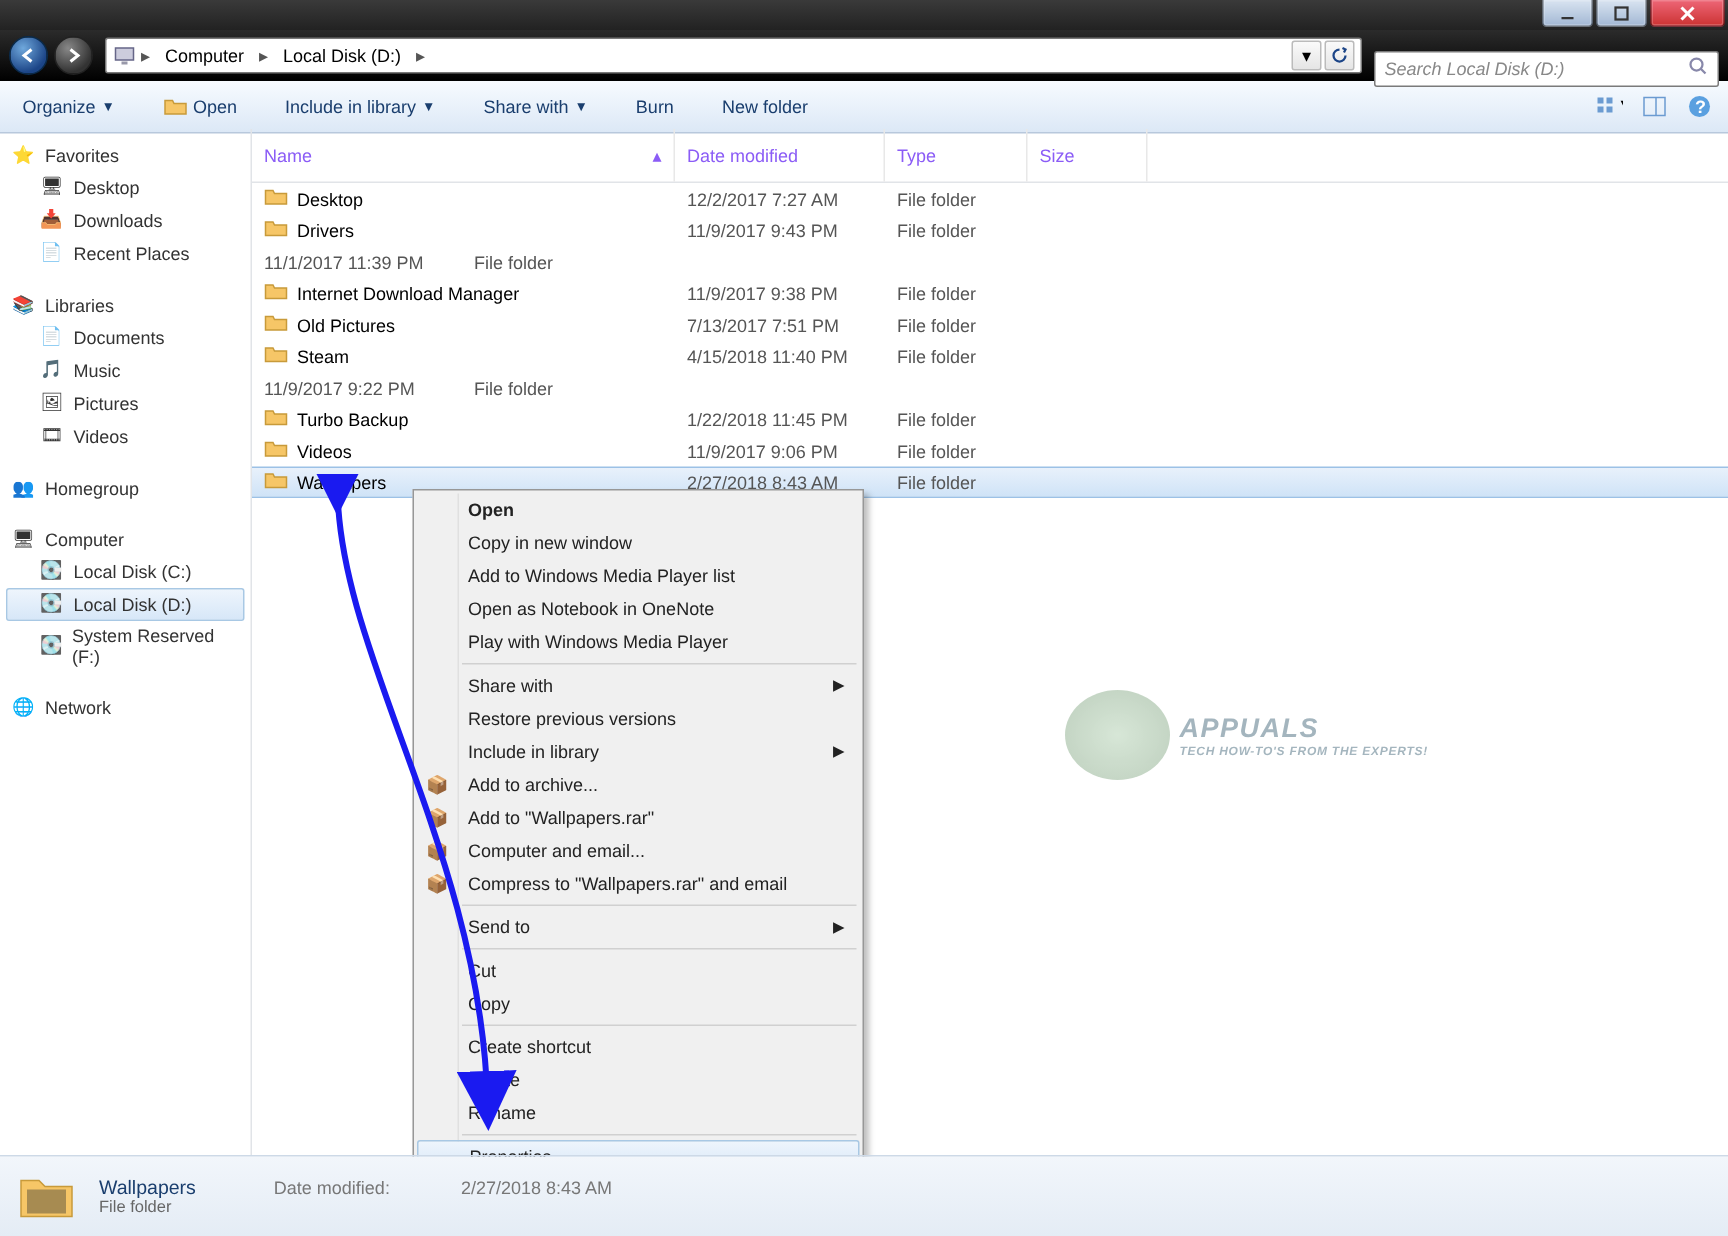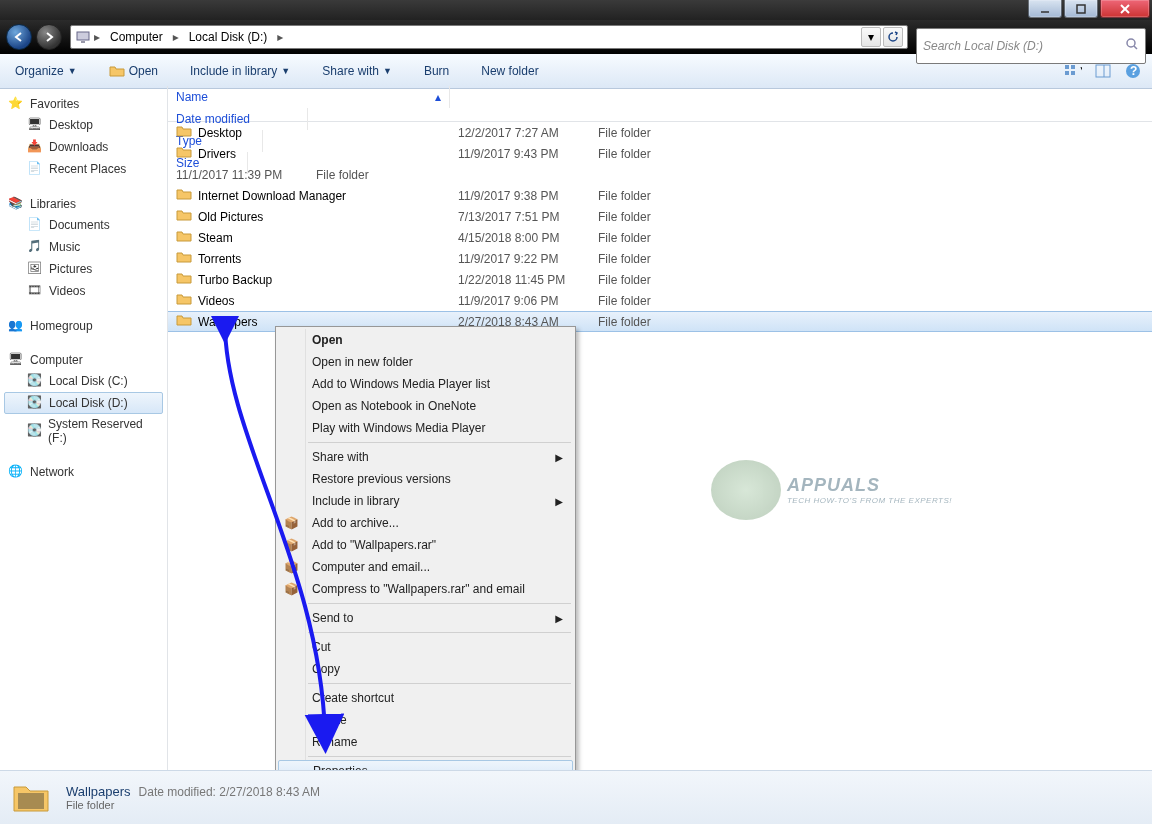--- a/index.html
+++ b/index.html
@@ -16,42 +16,42 @@
   
   .navbar{ height:34px; background:linear-gradient(#2b2b2b,#000); display:flex; align-items:center; padding:0 6px; gap:4px; }
   .navbtn{ width:26px; height:26px; border-radius:50%; background:radial-gradient(circle at 35% 30%, #6fa8dc, #1c4587 70%); border:1px solid #0a2a4a; display:flex;align-items:center;justify-content:center;}
   .navbtn.fwd{ background:radial-gradient(circle at 35% 30%, #888, #333 70%); border-color:#222;}
   .navbtn svg{stroke:#fff;stroke-width:2;fill:none;}
   .breadcrumb{ flex:1; height:24px; background:#fff; border:1px solid #7a7a7a; border-radius:2px; margin:0 4px; display:flex; align-items:center; padding:0 4px; gap:0;}
   .crumb{ padding:0 6px; height:100%; display:flex; align-items:center; border:1px solid transparent; color:#000;}
   .crumb-sep{ width:12px; display:flex; justify-content:center; color:#555;}
   .bc-end{ margin-left:auto; display:flex; gap:2px; align-items:center;}
   .bc-drop,.bc-refresh{ width:20px; height:20px; display:flex; align-items:center; justify-content:center; border:1px solid #bbb; background:linear-gradient(#fafafa,#e5e5e5); border-radius:2px;}
-  .searchbox{ width:230px; height:36px; background:#fff; border:1px solid #7a7a7a; border-radius:2px; display:flex; align-items:center; padding:0 6px; color:#888; font-style:italic; position:relative;margin-top:17px;}
+  .searchbox{ width:230px; height:24px; background:#fff; border:1px solid #7a7a7a; border-radius:2px; display:flex; align-items:center; padding:0 6px; color:#888; font-style:italic; position:relative;margin-top:17px;}
   .searchbox .mag{ position:absolute; right:6px;}
 
   
   .toolbar{ height:32px; background:linear-gradient(#f7fbff,#dce8f6); border-bottom:1px solid #b8c8dc; display:flex; align-items:center; padding:17px 8px; gap:18px; color:#1a3e6e;}
   .tb-item{ display:flex; align-items:center; gap:4px; padding:3px 6px; border:1px solid transparent; border-radius:2px;}
   .tb-item .caret{ font-size:9px; color:#1a3e6e;}
   .tb-right{ margin-left:auto; display:flex; gap:8px; align-items:center;}
   .tb-iconbtn{ width:22px; height:22px; display:flex; align-items:center; justify-content:center;}
 
   
   .main{ position:absolute; top:86px; bottom:54px; left:0; right:0; display:flex; }
   .sidebar{ width:168px; border-right:1px solid #e1e4e8; padding:8px 4px; overflow:hidden;}
   .sb-group{ margin-bottom:14px;}
   .sb-head{ display:flex; align-items:center; gap:6px; padding:2px 4px; color:#333;}
   .sb-item{ display:flex; align-items:center; gap:6px; padding:2px 4px 2px 22px; color:#333; border:1px solid transparent; border-radius:2px;}
   .sb-item.sel{ background:linear-gradient(#eef5fc,#d7e7f8); border:1px solid #a8c8e4;}
   .ico{ width:16px; height:16px; display:inline-flex;}
 
   
   .filepane{ flex:1; position:relative;}
-  .cols{ height:36px; border-bottom:1px solid #e1e4e8; display:flex; color:#1d4ed8;flex-direction:column; }
+  .cols{ height:36px; border-bottom:1px solid #e1e4e8; display:flex; color:#8b5cf6; }
   .col{ padding:4px 8px; border-right:1px solid #e8e8e8; display:flex; align-items:center; gap:4px;}
   .col.name{width:282px;} .col.date{width:140px;} .col.type{width:95px;} .col.size{width:80px;}
   .rows{ }
   .row{ height:21px; display:flex; align-items:center; }
   .row .c{ padding:0 8px; display:flex; align-items:center; gap:6px;}
   .row .c.name{width:282px;} .row .c.date{width:140px; color:#555;} .row .c.type{width:95px; color:#555;}
   .row.sel{ background:linear-gradient(#e8f1fb,#cfe3f7); border-top:1px solid #9cc1e6; border-bottom:1px solid #9cc1e6;}
   .folder-icon{width:16px;height:16px;}
 
   
@@ -61,28 +61,28 @@
   .ctx-item.bold{ font-weight:600;}
   .ctx-item.hl{ background:linear-gradient(#eef5fc,#d7e7f8); border:1px solid #a8c8e4; border-radius:2px; margin:0;}
   .ctx-sep{ height:1px; background:#d0d0d0; margin:3px 2px 3px 30px;}
   .ctx-arrow{ position:absolute; right:10px; font-size:10px;}
   .ctx-ico{ position:absolute; left:6px; width:16px; height:16px; display:flex; align-items:center; justify-content:center;}
 
   
   .details{ position:absolute; left:0; right:0; bottom:0; height:54px; background:linear-gradient(#f2f6fb,#e4ecf5); border-top:1px solid #cdd9e7; display:flex; align-items:center; padding:4px 10px; gap:14px;}
   .details .big-icon{ width:42px; height:42px;}
   .details .meta .title{ font-size:13px; color:#1a3e6e; display:inline-block; margin-right:8px;}
-  .details .meta .sub{ color:#777;}
+  .details .meta .sub{ color:#777;margin-left:44px;}
   .details .meta .line2{ color:#666; font-size:11px;}
 
   
   .watermark{ position:absolute; right:200px; top:460px; opacity:.55; color:#5a7a8a; font-style:italic; display:flex; align-items:center; gap:6px;}
   .watermark .guy{ width:70px; height:60px; background:radial-gradient(#b7d3b7,#88a888); border-radius:50%; position:relative;}
   .watermark .brand{ font-size:18px; letter-spacing:1px; font-weight:600;}
-  .watermark .tag{ font-size:8px; letter-spacing:.5px; display:block;}
+  .watermark .tag{ font-size:8px; letter-spacing:.5px; display:block;font-weight:bold;}
 
   
   .arrow-svg{ position:absolute; left:210px; top:316px; width:150px; height:450px; z-index:50; pointer-events:none;}
 </style>
 </head>
 <body>
 
 <div class="titlebar">
   <div class="winbtn min">
       <svg width="12" height="12">
@@ -332,30 +332,24 @@
       <div class="c date">7/13/2017 7:51 PM</div>
       <div class="c type">File folder</div>
     </div>
         <div class="row">
       <div class="c name">
             <span><svg class="folder-icon" viewBox="0 0 16 16">
                 <path d="M1 4h5l1 2h8v7H1z" fill="#f6c667" stroke="#c89a3a"></path>
               </svg></span>
             <span>Steam</span>
           </div>
-      <div class="c date">4/15/2018 8:00 PM</div>
-      <div class="c type">File folder</div>
-    </div>
-        <div class="row">
-      <div class="c name">
-            <span><svg class="folder-icon" viewBox="0 0 16 16">
-                <path d="M1 4h5l1 2h8v7H1z" fill="#f6c667" stroke="#c89a3a"></path>
-              </svg></span>
-            <span>Torrents</span>
-          </div>
+      <div class="c date">4/15/2018 11:40 PM</div>
+      <div class="c type">File folder</div>
+    </div>
+        <div class="row">
       <div class="c date">11/9/2017 9:22 PM</div>
       <div class="c type">File folder</div>
     </div>
         <div class="row">
       <div class="c name">
             <span><svg class="folder-icon" viewBox="0 0 16 16">
                 <path d="M1 4h5l1 2h8v7H1z" fill="#f6c667" stroke="#c89a3a"></path>
               </svg></span>
             <span>Turbo Backup</span>
           </div>
@@ -385,21 +379,21 @@
       </div>
   </div>
 </div>
 
 <div class="ctx">
   <div class="ctx-gutter"></div>
   <div class="ctx-item bold">
       <span>Open</span>
     </div>
   <div class="ctx-item">
-      <span>Open in new folder</span>
+      <span>Copy in new window</span>
     </div>
   <div class="ctx-item">
       <span>Add to Windows Media Player list</span>
     </div>
   <div class="ctx-item">
       <span>Open as Notebook in OneNote</span>
     </div>
   <div class="ctx-item">
       <span>Play with Windows Media Player</span>
     </div>

